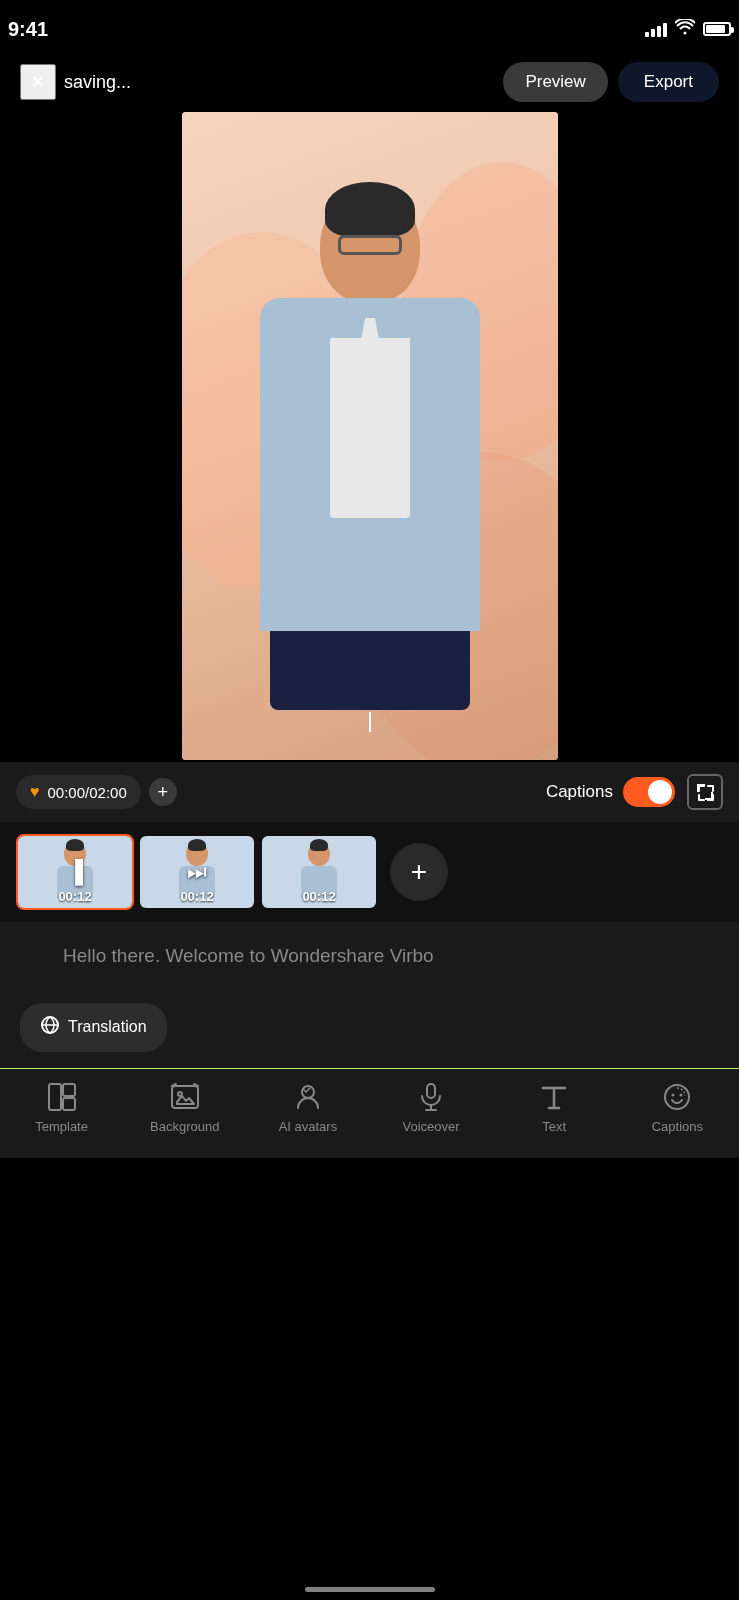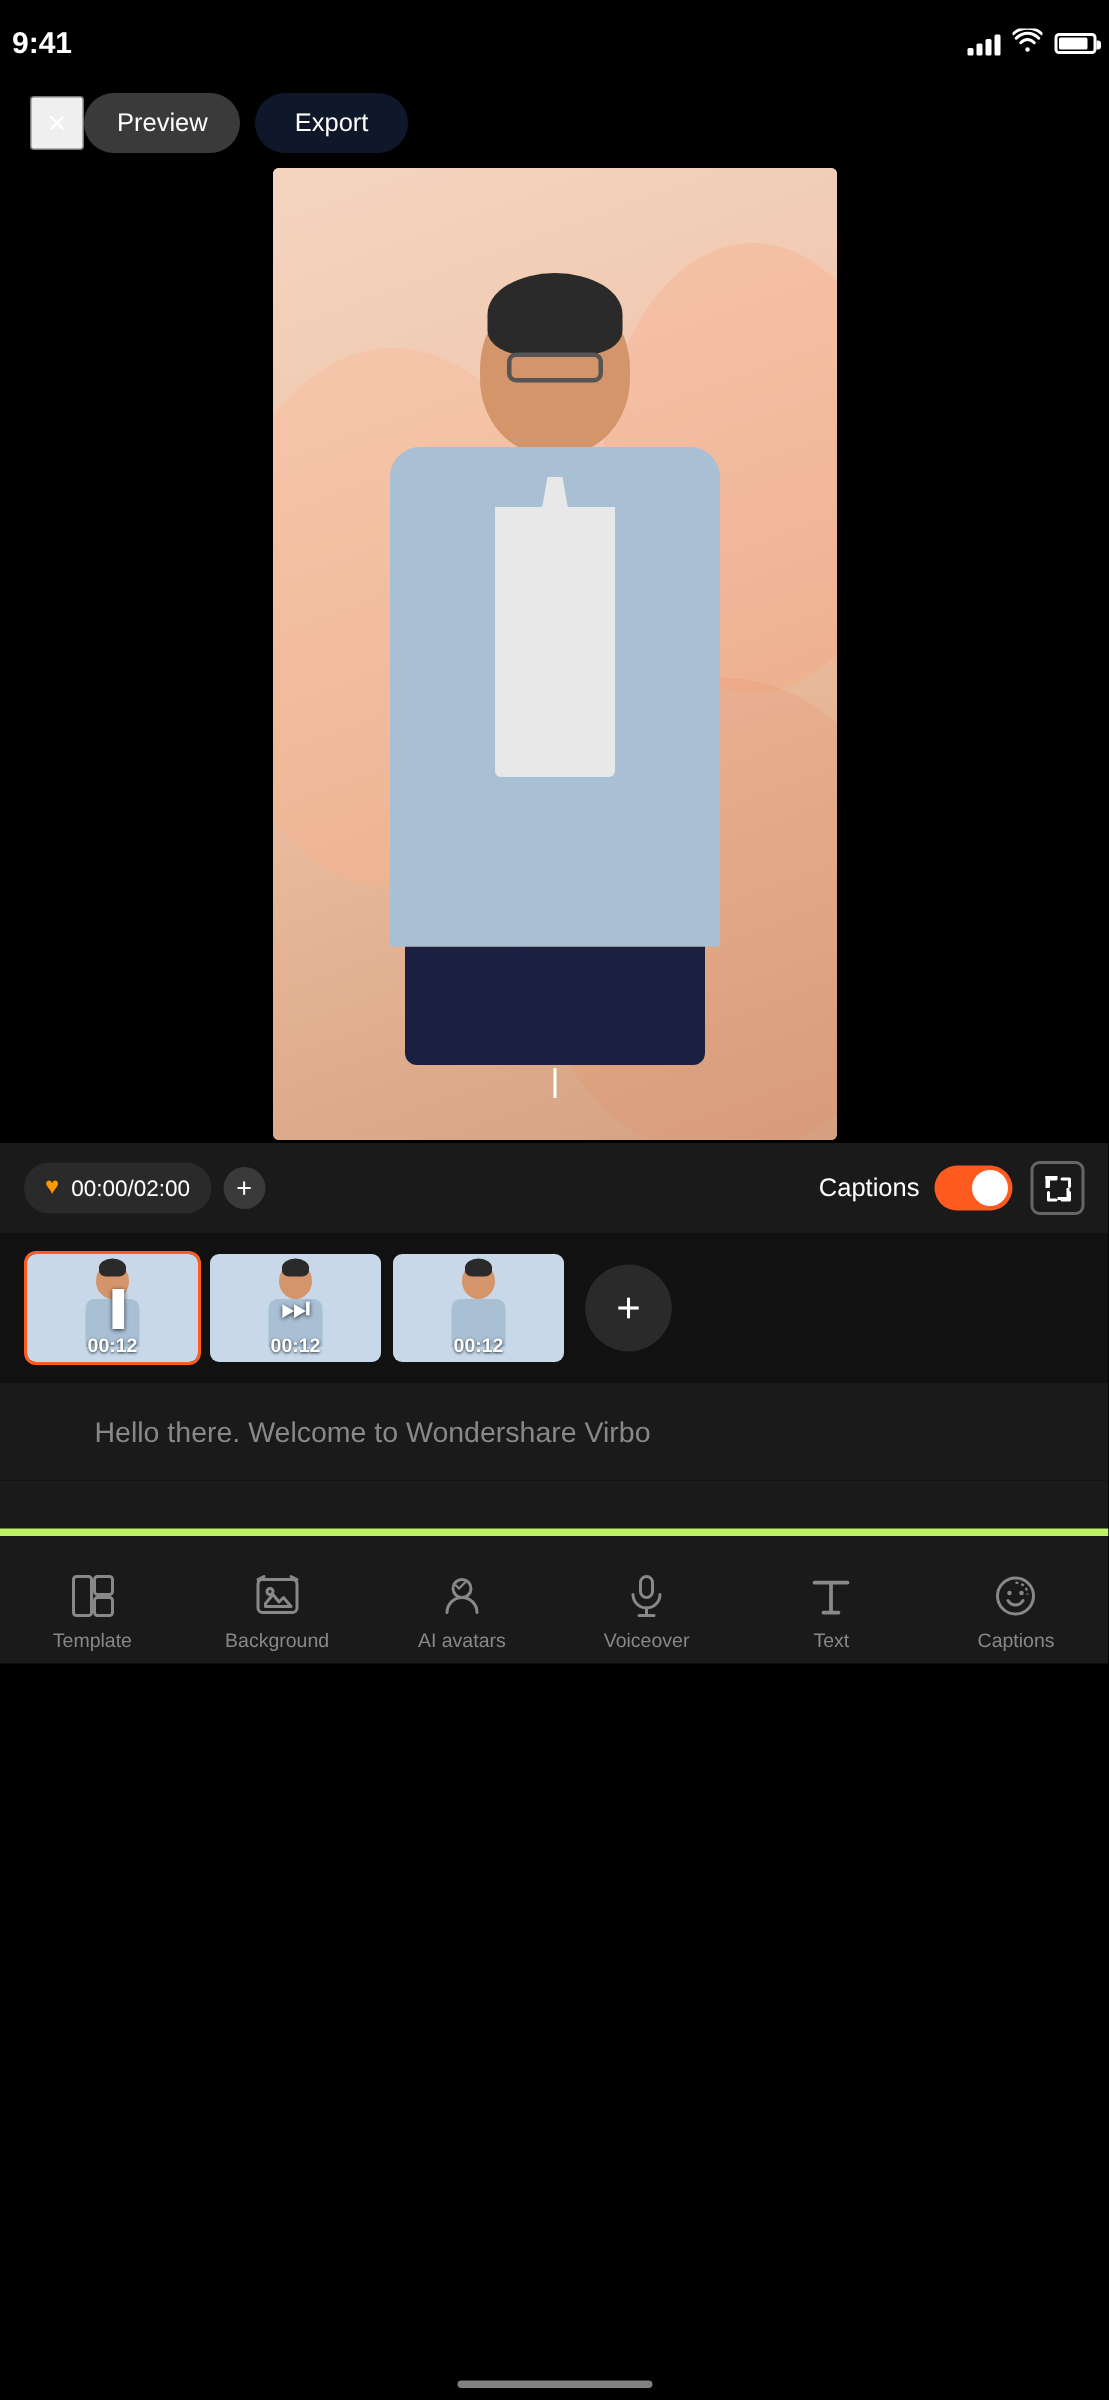--- a/index.html
+++ b/index.html
@@ -456,25 +456,25 @@
       font-size: 16px;
     }
     .action-btn-icon { font-size: 18px; }
     .action-btn-right {
       margin-left: auto;
     }
 
     
     .bottom-nav {
       display: flex;
-      align-items: flex-end;
+      align-items: flex-start;
       justify-content: space-around;
       background: #1a1a1a;
       padding: 12px 0 8px;
-      border-top: 5px solid #bef264;
+      border-top: 1px solid #bef264;
       height: 90px;
     }
     .nav-item {
       display: flex;
       flex-direction: column;
       align-items: center;
       gap: 6px;
       min-width: 80px;
       cursor: pointer;
     }
@@ -526,20 +526,21 @@
       </svg>
     </span>
     <div class="battery-icon">
       <div class="battery-fill"></div>
     </div>
   </div>
 </div>
 
 <div class="top-bar">
   <button class="close-btn">×</button>
+  <span class="saving-text">saving...</span>
   <button class="preview-btn">Preview</button>
   <button class="export-btn">Export</button>
 </div>
 
 <div style="display:flex;justify-content:center;background:#000;padding:2px 0;">
   <div class="video-container">
     <div class="video-bg"></div>
 
     <svg class="video-bg-shapes" viewBox="0 0 376 648" preserveAspectRatio="none">
       <ellipse cx="80" cy="300" rx="120" ry="180" fill="rgba(255,180,140,0.3)"></ellipse>
@@ -630,20 +631,31 @@
   </div>
 
   <div class="add-clip-btn">+</div>
 </div>
 
 <div class="script-area">
   <div class="script-text">Hello there. Welcome to Wondershare Virbo</div>
 </div>
 
 <div class="action-buttons">
+  <button class="action-btn">
+    <span class="action-btn-icon">
+      <svg width="20" height="20" viewBox="0 0 20 20" fill="none">
+        <circle cx="10" cy="10" r="8" stroke="white" stroke-width="2"></circle>
+        <path d="M10 2c0 0-4 3-4 8s4 8 4 8" stroke="white" stroke-width="1.5"></path>
+        <path d="M10 2c0 0 4 3 4 8s-4 8-4 8" stroke="white" stroke-width="1.5"></path>
+        <path d="M2 10h16" stroke="white" stroke-width="1.5"></path>
+      </svg>
+    </span>
+    <span>Translation</span>
+  </button>
 </div>
 
 <div class="bottom-nav">
   <div class="nav-item">
     <div class="nav-icon">
       <svg width="30" height="30" viewBox="0 0 30 30" fill="none">
         <rect x="2" y="2" width="12" height="26" rx="2" stroke="#888" stroke-width="2"></rect>
         <rect x="16" y="2" width="12" height="12" rx="2" stroke="#888" stroke-width="2"></rect>
         <rect x="16" y="16" width="12" height="12" rx="2" stroke="#888" stroke-width="2"></rect>
       </svg>

